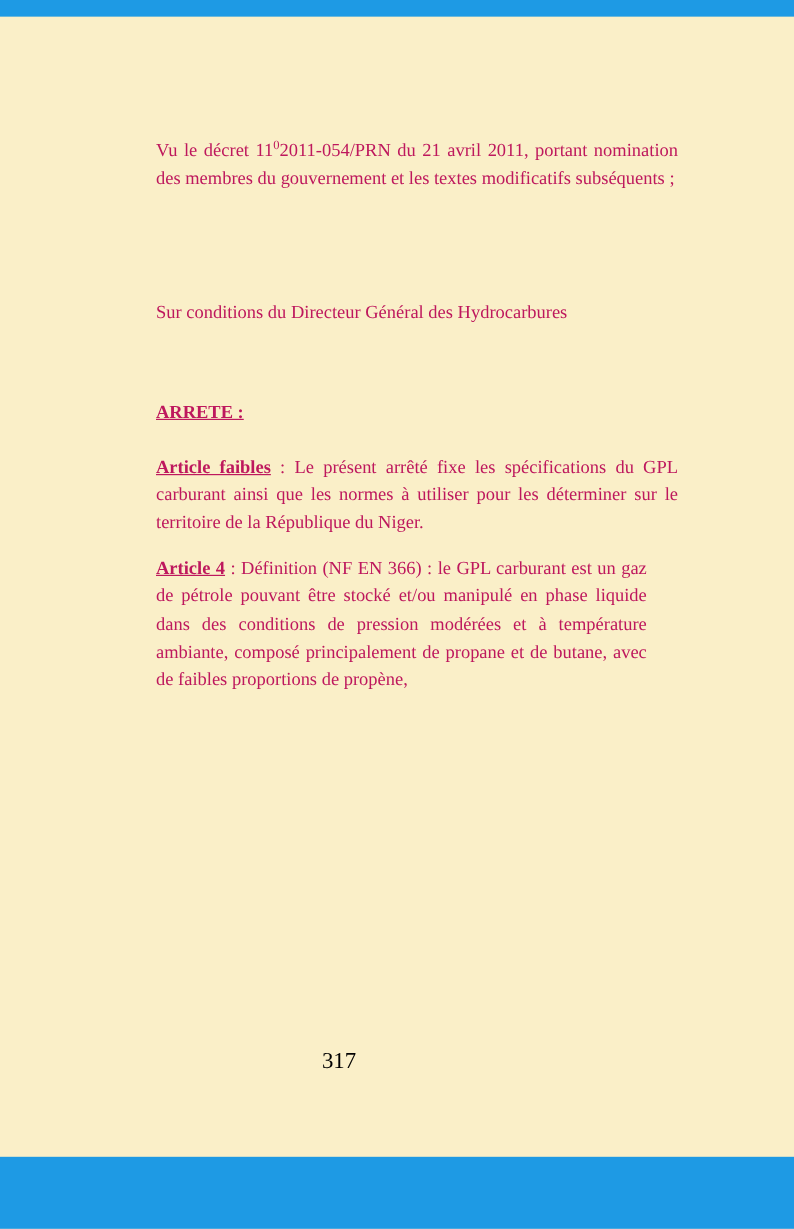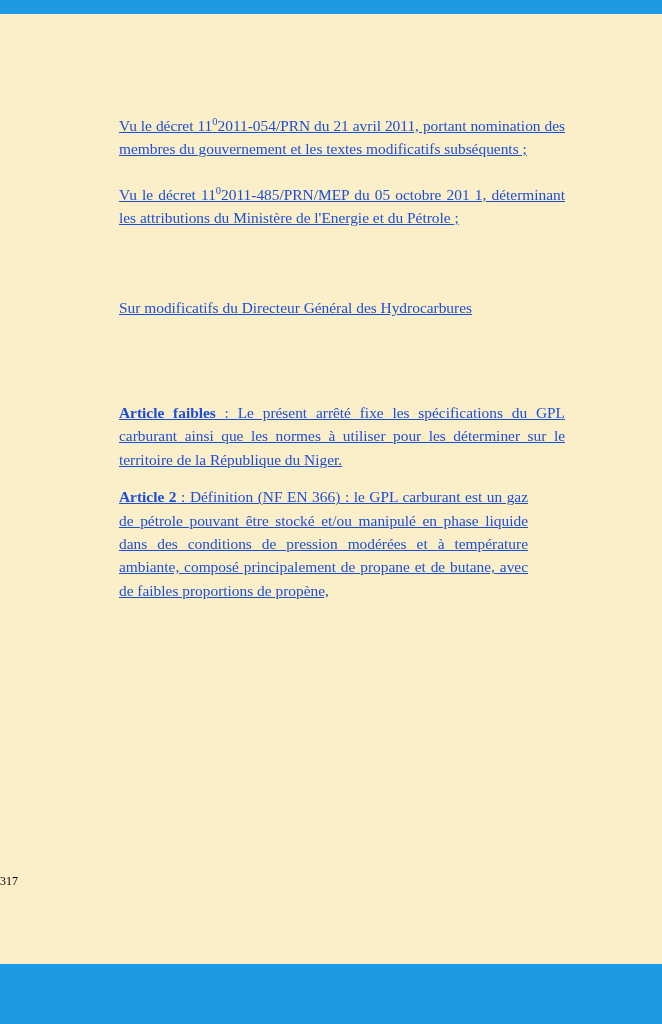--- a/index.html
+++ b/index.html
@@ -38,27 +38,26 @@
     height: 950px;
     background: #faefc8;
   }
   .content {
     position: absolute;
     left: 118px;
     top: 100px;
     width: 447px;
   }
   p.para {
-    margin: 0 0 0 1px;
+    margin: 0 0 0 12px;
     text-align: justify;
     text-justify: inter-word;
     font-size: 15.4px;
     line-height: 1.52;
-    color: #1d4ed8;
-    text-decoration: underline;
+    color: #be185d;
   }
   .gap-sm { height: 14px; }
   .gap-md { height: 22px; }
   .gap-lg { height: 44px; }
   .sup {
     font-size: 10.5px;
     vertical-align: super;
     line-height: 0;
   }
   .u-bold {
@@ -67,65 +66,65 @@
   }
   .indented {
     margin-left: 38px;
     width: 409px;
   }
   .page-number {
     position: absolute;
     left: 0;
     top: 860px;
     width: 565px;
-    text-align: left;
-    font-size: 12px;
+    text-align: center;
+    font-size: 19px;
     color: #000;
   }
 </style>
 </head>
 <body>
 
 <div class="top-band"></div>
 
 <div class="page">
   <div class="content">
 
     <p class="para">
       <span>Vu le décret 11</span><span class="sup">0</span><span>2011-054/PRN du 21 avril 2011, portant nomination des membres du gouvernement et les textes modificatifs subséquents ;</span>
     </p>
 
     <div class="gap-md"></div>
 
-    <p class="para">
-      <span>Vu le décret 11</span><span class="sup">0</span><span>2011-485/PRN/MEP du 05 octobre 201 1, déterminant les attributions du Ministère de l'Energie et du Pétrole ;</span>
-    </p>
 
     <div class="gap-md"></div>
 
 
     <div class="gap-lg"></div>
 
     <p class="para">
-      <span>Sur modificatifs du Directeur Général des Hydrocarbures</span>
+      <span>Sur conditions du Directeur Général des Hydrocarbures</span>
     </p>
 
     <div style="height:60px"></div>
 
+    <p class="para">
+      <span class="u-bold">ARRETE :</span>
+    </p>
 
     <div class="gap-md"></div>
 
     <p class="para">
       <span class="u-bold">Article faibles</span><span> : Le présent arrêté fixe les spécifications du GPL carburant ainsi que les normes à utiliser pour les déterminer sur le territoire de la République du Niger.</span>
     </p>
 
     <div class="gap-sm"></div>
 
     <p class="para indented">
-      <span class="u-bold">Article 2</span><span> : Définition (NF EN 366) : le GPL carburant est un gaz de pétrole pouvant être stocké et/ou manipulé en phase liquide dans des conditions de pression modérées et à température ambiante, composé principalement de propane et de butane, avec de faibles proportions de propène,</span>
+      <span class="u-bold">Article 4</span><span> : Définition (NF EN 366) : le GPL carburant est un gaz de pétrole pouvant être stocké et/ou manipulé en phase liquide dans des conditions de pression modérées et à température ambiante, composé principalement de propane et de butane, avec de faibles proportions de propène,</span>
     </p>
 
   </div>
 
   <div class="page-number">317</div>
 </div>
 
 <div class="bottom-band"></div>
 
 </body></html>

